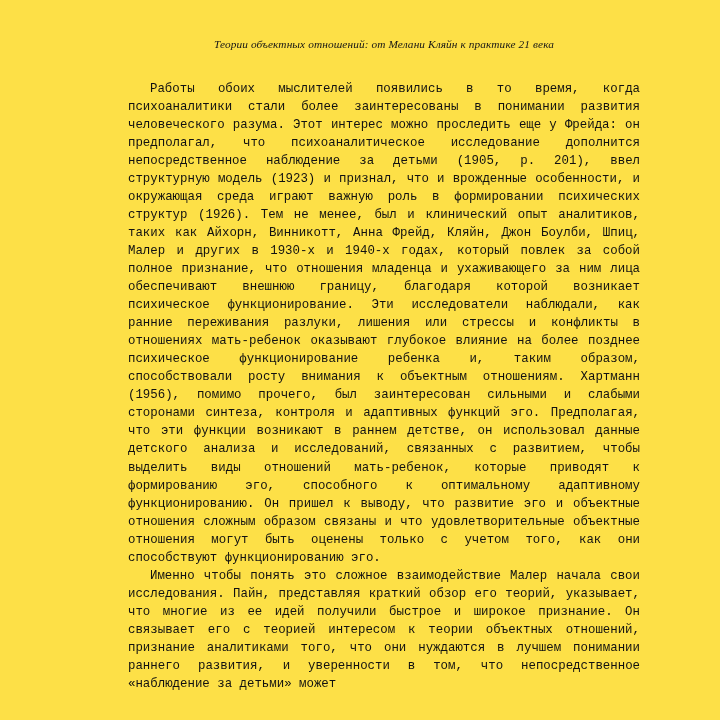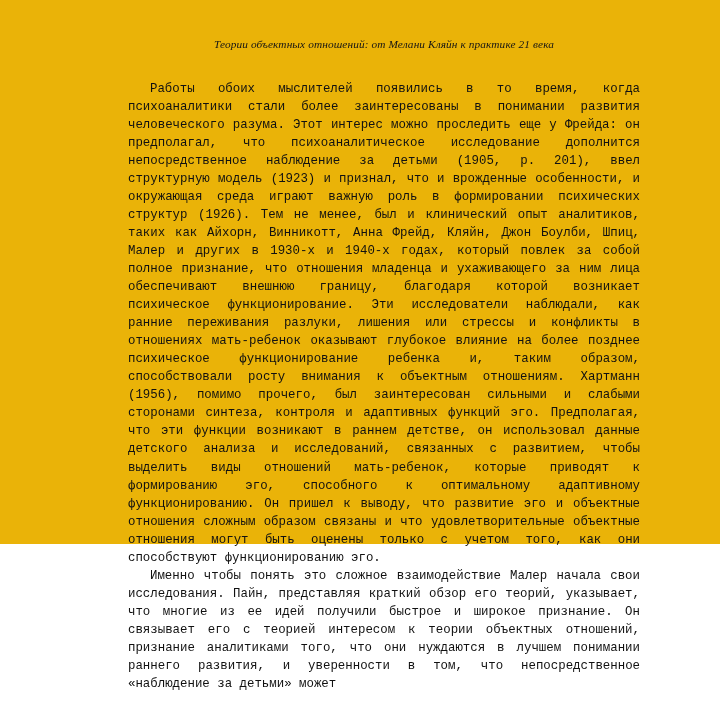--- a/index.html
+++ b/index.html
@@ -10,24 +10,24 @@
   body {
     width: 720px;
     height: 720px;
     overflow: hidden;
     font-family: "Liberation Serif", serif;
     color: #1a1a1a;
   }
   .page {
     position: relative;
     width: 720px;
-    height: 544px;
+    height: 720px;
     box-sizing: border-box;
     padding: 38px 80px 26px 128px;
-    background: #eab308;
+    background: #fde047;
   }
   .running-head {
     text-align: center;
     font-style: italic;
     font-size: 11.3px;
     letter-spacing: 0.01em;
     color: #151515;
     margin: 0 0 28px 0;
     line-height: 1.2;
   }

